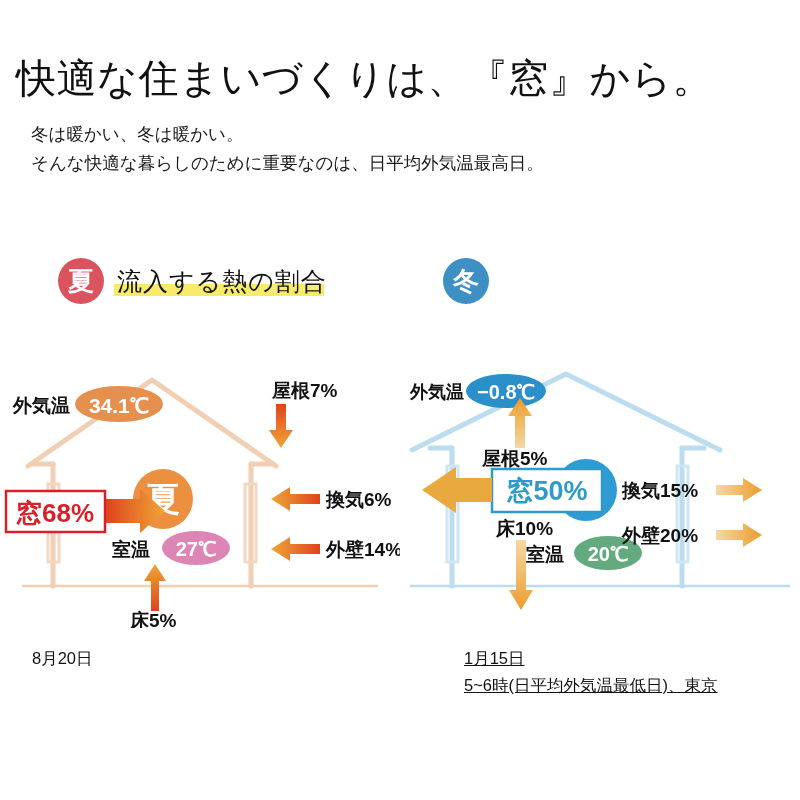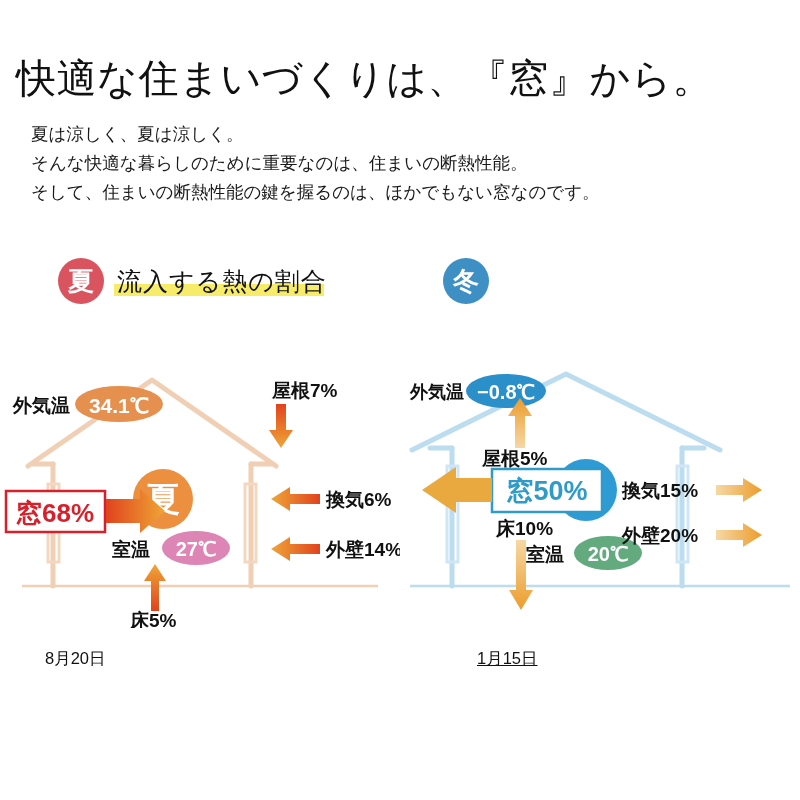--- a/index.html
+++ b/index.html
@@ -101,31 +101,30 @@
   
   .caption {
     position: absolute;
     font-size: 16.5px;
     line-height: 27px;
     color: #111111;
     white-space: nowrap;
   }
   #caption-summer { left: 32px;  top: 645px; }
   #caption-winter { left: 464px; top: 645px; text-decoration: underline; }
-  .caption .cap-line { display: block; margin-left: 13px; }
+  .caption .cap-line { display: block; }
 </style>
 </head>
 <body>
 
 <h1 id="main-heading">快適な住まいづくりは、『窓』から。</h1>
 
 <div id="lead-paragraph">
-  <span class="lead-line">夏は涼しく、夏は涼しく。</span>
-  <span class="lead-line">そんな快適な暮らしのために重要なのは、住まいの断熱性能。</span>
-  <span class="lead-line">そして、住まいの断熱性能の鍵を握るのは、ほかでもない窓なのです。</span>
+  <span class="lead-line">冬は暖かい、冬は暖かい。</span>
+  <span class="lead-line">そんな快適な暮らしのために重要なのは、日平均外気温最高日。</span>
 </div>
 
 <div class="section-header" id="section-header-summer">
   <div class="season-badge" id="season-badge-summer">
     <span>夏</span>
   </div>
   <div class="section-title-wrap">
     <span class="hl"></span>
     <span class="txt">流入する熱の割合</span>
   </div>
@@ -260,13 +259,14 @@
     <path d="M 116 172 L 126 172 L 126 222 L 133 222 L 121 242 L 109 222 L 116 222 Z" fill="url(#wGradDown)"></path>
   </svg>
 </div>
 
 <div class="caption" id="caption-summer">
   <span class="cap-line">8月20日</span>
 </div>
 
 <div class="caption" id="caption-winter">
   <span class="cap-line">1月15日</span>
+  <span class="cap-line">5~6時(日平均外気温最低日)、東京</span>
 </div>
 
 </body></html>

